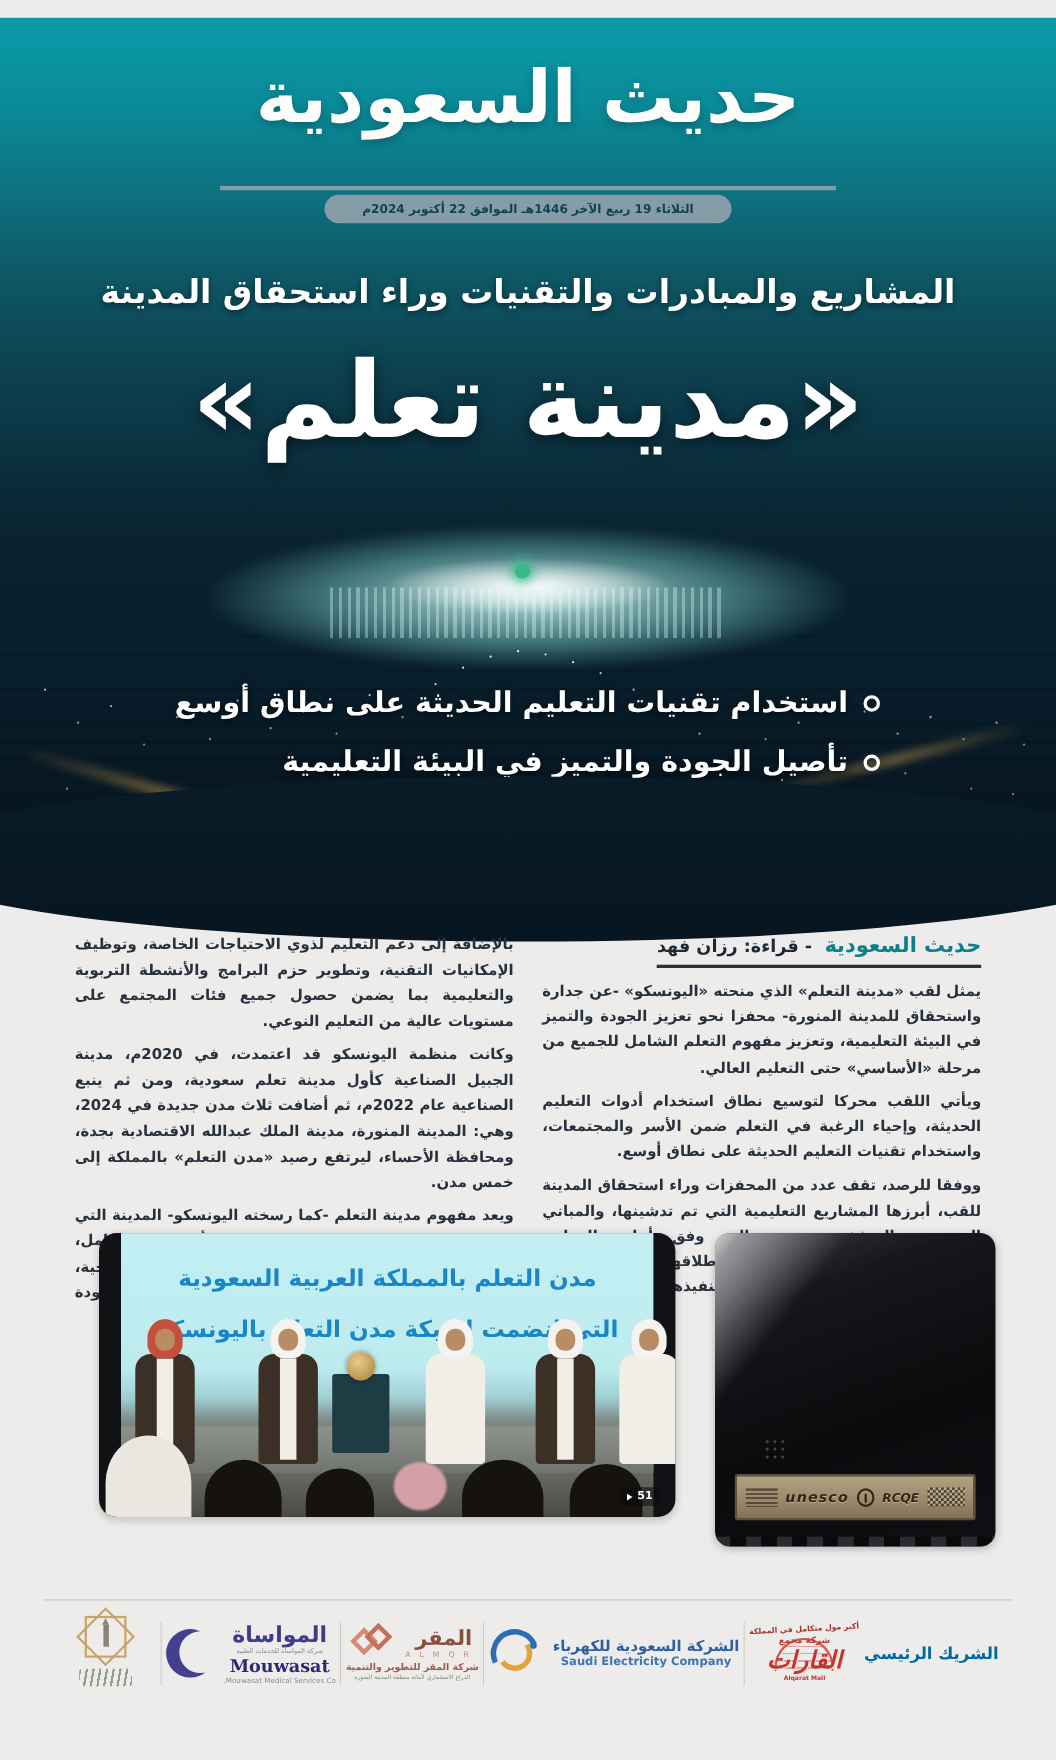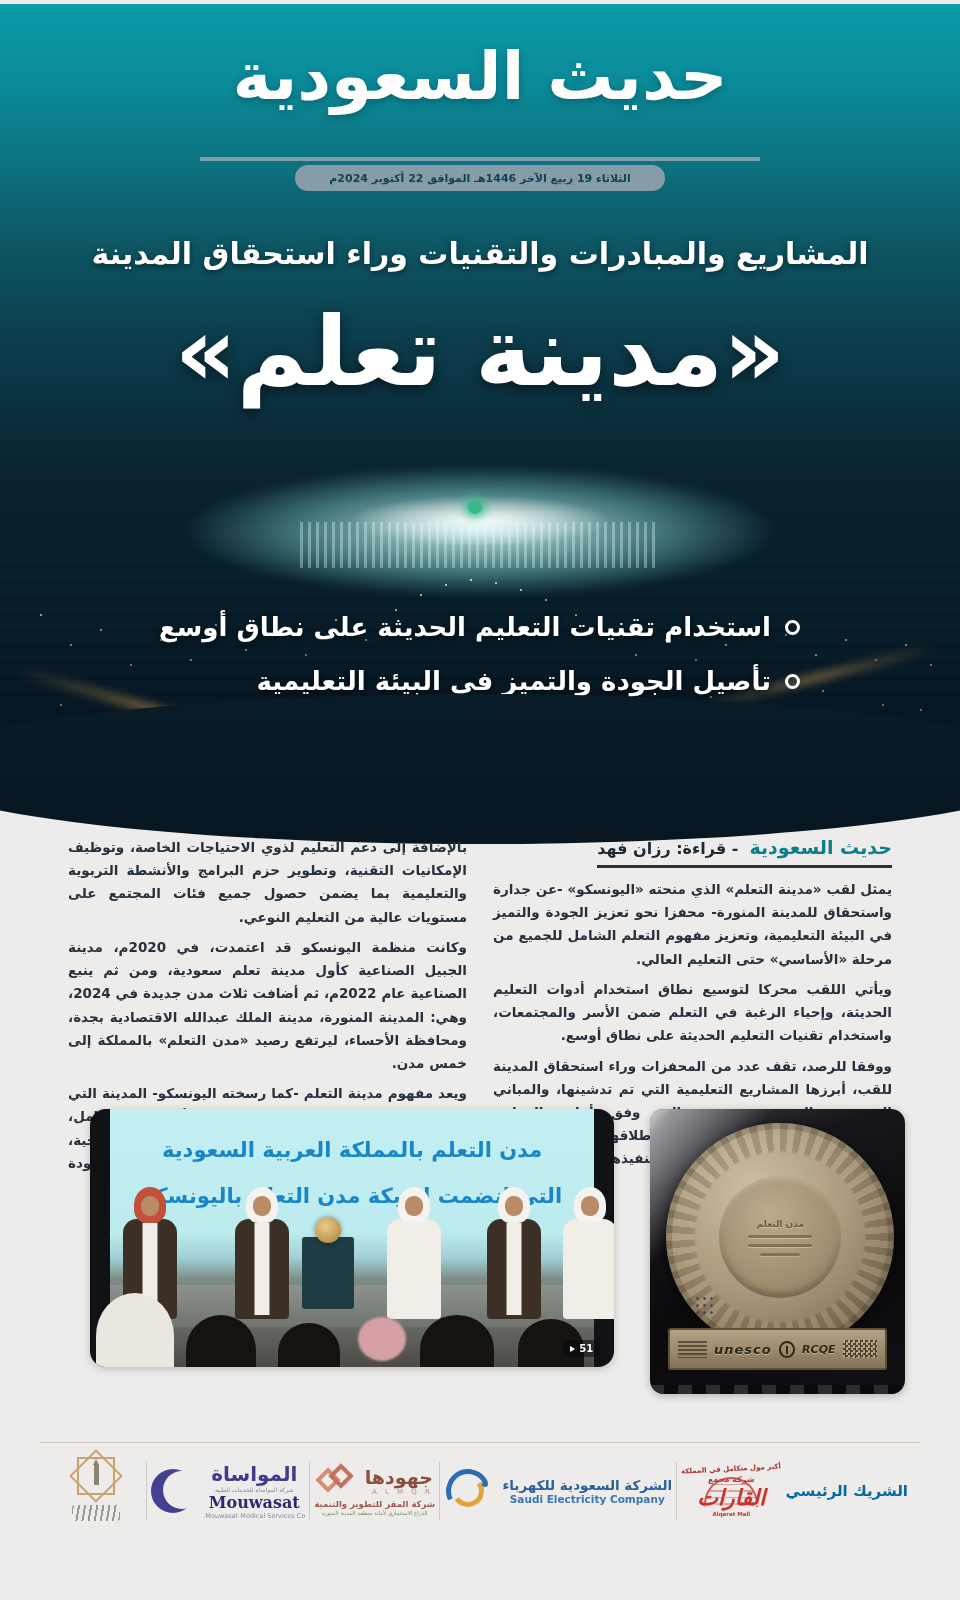--- a/index.html
+++ b/index.html
@@ -1,17 +1,17 @@
 <!DOCTYPE html>
 <html lang="ar"><head>
 <meta charset="utf-8">
 <style>
   * { margin:0; padding:0; box-sizing:border-box; }
   body { background:#edecea; font-family:"DejaVu Sans","Liberation Sans",sans-serif; }
-  .page { position:relative; width:960px; height:1528px; background:#edecea; overflow:hidden; margin:4px auto; }
+  .page { position:relative; width:960px; height:1528px; background:#edecea; overflow:hidden; margin:16px auto; }
 
   
   .hero { position:absolute; top:0; left:0; width:960px; height:790px; z-index:0;
     background:linear-gradient(180deg,#0a9aa8 0%, #0b8b99 10%, #0d7280 20%, #0e5765 30%, #0d4251 40%, #0b2f3e 52%, #09212e 66%, #081a25 80%, #071520 100%); }
   .hero-curve { position:absolute; left:-10%; top:690px; width:120%; height:150px; border-radius:50%; z-index:1;
     background:linear-gradient(180deg,#081c27 0%, #071621 100%); }
   .masthead { position:absolute; top:34px; left:0; width:100%; text-align:center; color:#fdfdfb; z-index:2;
     font-size:66px; font-weight:bold; letter-spacing:-2px; text-shadow:0 3px 8px rgba(0,40,45,.35); }
   .mast-rule { position:absolute; top:153px; left:200px; width:560px; height:4px; background:#93a8b0; opacity:.85; z-index:2; }
   .date-pill { position:absolute; top:161px; left:295px; width:370px; height:26px; border-radius:13px; z-index:3;
@@ -295,29 +295,20 @@
       <div class="aud" style="left:428px; bottom:-12px; width:66px; height:60px;"></div>
 
       <div class="stage-badge">
         <span class="tri"></span>
         <span>51</span>
       </div>
     </div>
 
     <div class="medal-photo">
       <div class="corner-light"></div>
-      <div class="medal">
-        <div class="medal-texture"></div>
-        <div class="medal-inner">
-          <div class="medal-text">مدن التعلم</div>
-          <div class="engrave-line"></div>
-          <div class="engrave-line"></div>
-          <div class="engrave-line short"></div>
-        </div>
-      </div>
       <div class="stand-dots"></div>
       <div class="plaque">
         <div class="pl-lines"></div>
         <div class="pl-unesco">unesco</div>
         <div class="pl-emblem"></div>
         <div class="pl-rcqe">RCQE</div>
         <div class="pl-pattern"></div>
       </div>
       <div class="castellation"></div>
     </div>
@@ -339,21 +330,21 @@
         <div class="mw-en">Mouwasat</div>
         <div class="mw-sub">Mouwasat Medical Services Co.</div>
       </div>
       <div class="mw-crescent"></div>
     </div>
     <div class="sp-divider"></div>
 
     <div class="sponsor almqr">
       <div class="mq-row">
         <div>
-          <div class="mq-ar">جهودها</div>
+          <div class="mq-ar">المقر</div>
           <div class="mq-en">A L M Q R</div>
         </div>
         <div class="mq-mark">
           <div class="mq-d1"></div>
           <div class="mq-d2"></div>
         </div>
       </div>
       <div class="mq-sub">شركة المقر للتطوير والتنمية</div>
       <div class="mq-sub2">الذراع الاستثماري لأمانة منطقة المدينة المنورة</div>
     </div>

